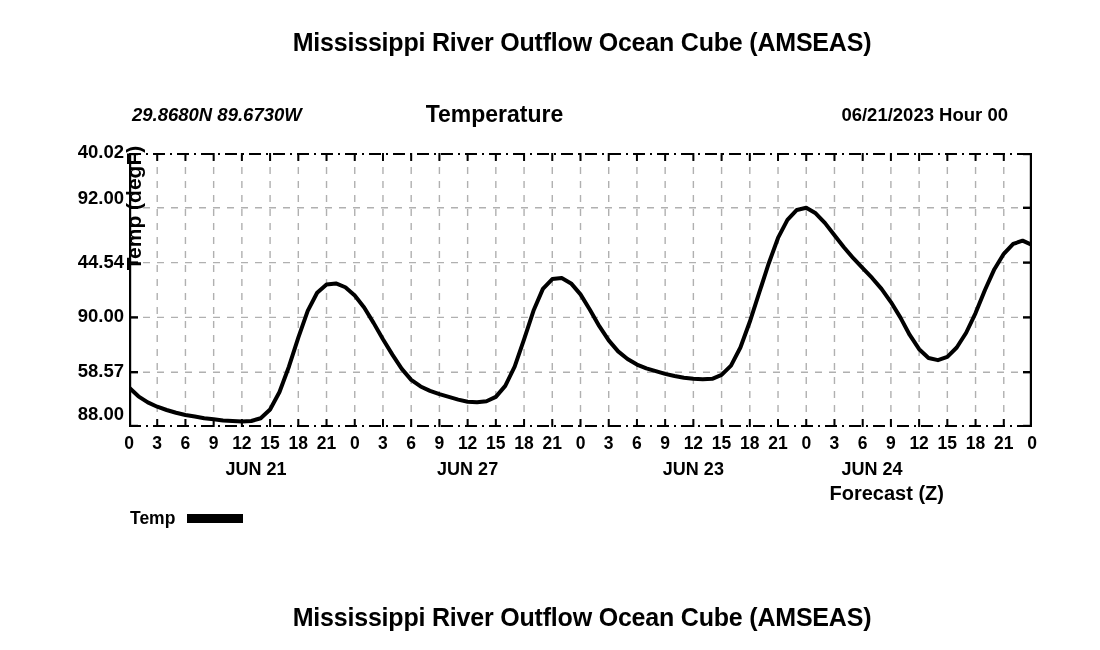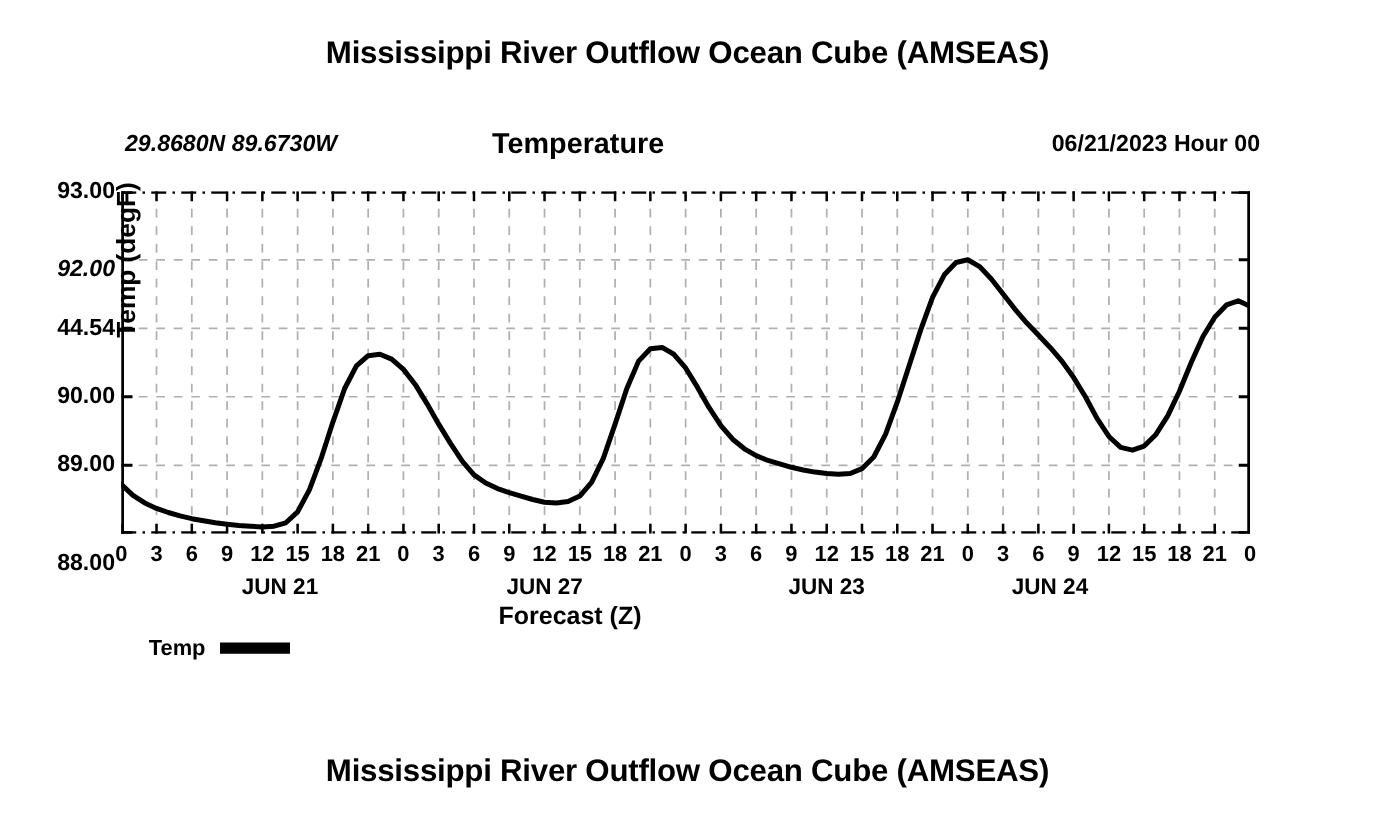--- a/index.html
+++ b/index.html
@@ -11,20 +11,21 @@
     width: 1100px;
     height: 650px;
     position: relative;
     font-family: "Liberation Sans", sans-serif;
     color: #000000;
     overflow: hidden;
   }
   .page {
     position: absolute;
     inset: 0;
+    margin-left: 32px;
   }
   
   .main-title {
     position: absolute;
     top: 28px;
     left: 0;
     width: 1100px;
     text-align: center;
     font-size: 25px;
     font-weight: bold;
@@ -119,28 +120,28 @@
     text-align: center;
     width: 160px;
     margin-left: -80px;
     top: 459px;
   }
   .xaxis-title {
     position: absolute;
     top: 482px;
     left: 0;
     width: 912px;
-    text-align: center;
+    text-align: right;
     font-size: 20px;
     font-weight: bold;
   }
   
   .legend {
     position: absolute;
-    left: 119px;
+    left: 98px;
     top: 508px;
     display: flex;
     align-items: center;
     gap: 12px;
   }
   .legend-label {
     font-size: 17.5px;
     font-weight: bold;
   }
   .legend-swatch {
@@ -166,26 +167,26 @@
 <div class="page">
 
   <div class="main-title">Mississippi River Outflow Ocean Cube (AMSEAS)</div>
 
   <div class="coords-line">29.8680N  89.6730W</div>
   <div class="var-title">Temperature</div>
   <div class="run-line">06/21/2023 Hour 00</div>
 
   <div class="ylabel">Temp (degF)</div>
   <div class="ytick-col" id="ytick-col">
-      <div class="ytick" style="top: 441px;">88.00</div>
-      <div class="ytick" style="top: 362.2px;">89.00</div>
+      <div class="ytick" style="top: 405px;">88.00</div>
+      <div class="ytick" style="top: 362.2px;">58.57</div>
       <div class="ytick" style="top: 307.4px;">90.00</div>
       <div class="ytick" style="top: 252.6px;">44.54</div>
-      <div class="ytick" style="top: 206px; font-style: italic;">92.00</div>
-      <div class="ytick" style="top: 143px;">93.00</div>
+      <div class="ytick" style="top: 189px;">92.00</div>
+      <div class="ytick" style="top: 143px;">40.02</div>
     </div>
 
   <div class="plot-wrap">
     <svg class="plot-svg" id="plot-svg" width="903" height="274" viewBox="0 0 903 274">
         <line x1="28.21875" y1="0" x2="28.21875" y2="274" stroke="#b0b0b0" stroke-width="1.4" stroke-dasharray="7,7"></line>
         <line x1="56.4375" y1="0" x2="56.4375" y2="274" stroke="#b0b0b0" stroke-width="1.4" stroke-dasharray="7,7"></line>
         <line x1="84.65625" y1="0" x2="84.65625" y2="274" stroke="#b0b0b0" stroke-width="1.4" stroke-dasharray="7,7"></line>
         <line x1="112.875" y1="0" x2="112.875" y2="274" stroke="#b0b0b0" stroke-width="1.4" stroke-dasharray="7,7"></line>
         <line x1="141.09375" y1="0" x2="141.09375" y2="274" stroke="#b0b0b0" stroke-width="1.4" stroke-dasharray="7,7"></line>
         <line x1="169.3125" y1="0" x2="169.3125" y2="274" stroke="#b0b0b0" stroke-width="1.4" stroke-dasharray="7,7"></line>

